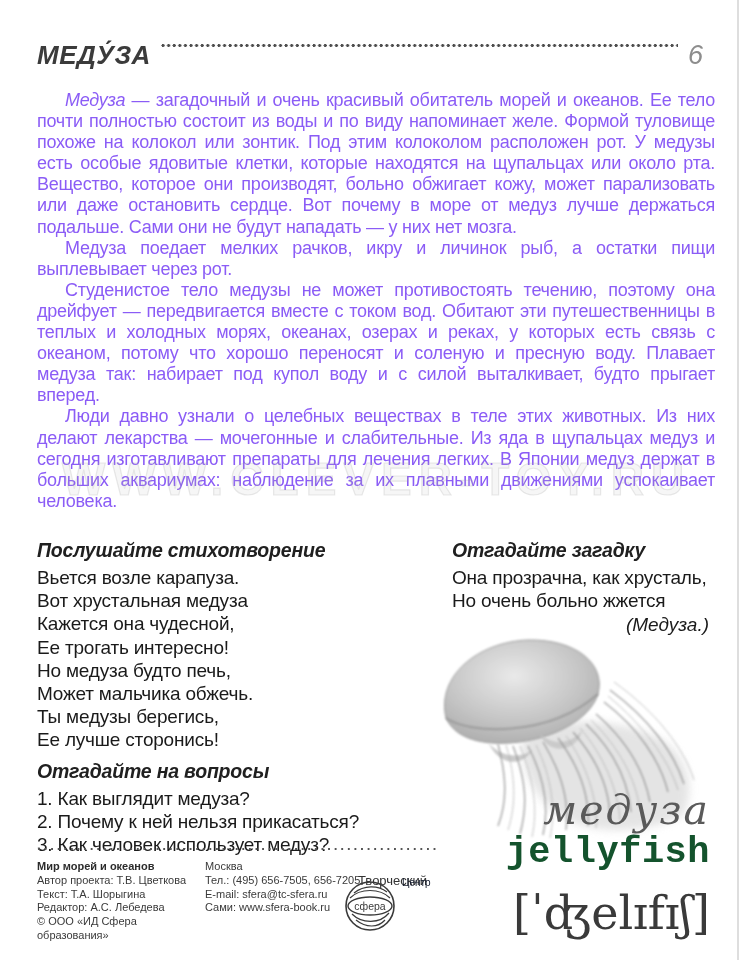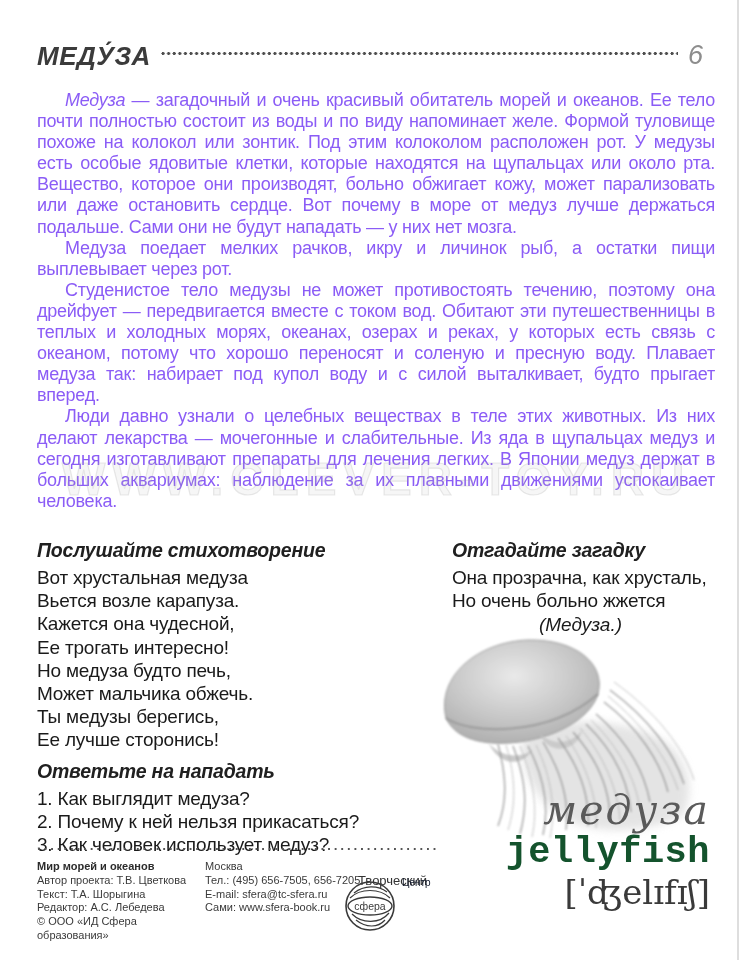--- a/index.html
+++ b/index.html
@@ -3,21 +3,21 @@
 <meta charset="utf-8">
 <style>
   html,body{margin:0;padding:0;background:#fff;}
   .page{
     position:relative;width:753px;height:960px;background:#ffffff;
     font-family:"Liberation Sans",sans-serif;color:#1c1c1c;overflow:hidden;
   }
   .page-edge{position:absolute;top:0;left:737px;width:2px;height:100%;background:#dedede;}
 
   
-  .title-row{position:absolute;left:37px;top:42px;width:678px;display:flex;align-items:center;}
+  .title-row{position:absolute;left:37px;top:42px;width:678px;display:flex;align-items:flex-start;}
   .doc-title{font-size:26px;font-weight:bold;font-style:italic;color:#3b3b3b;letter-spacing:.5px;line-height:1;}
   .dotleader{flex:1;height:7px;margin:0 10px 4px 10px;
     background-image:radial-gradient(circle at 2px 3.5px,#4d4d4d 1.45px,transparent 1.7px);
     background-size:5.6px 7px;background-repeat:repeat-x;}
   .page-num{font-size:27px;font-style:italic;color:#8d8d8d;line-height:1;padding-right:12px;}
 
   
   .body-text{position:absolute;left:37px;top:90px;width:678px;
     font-size:18px;line-height:21.1px;letter-spacing:-0.25px;text-align:justify;color:#8b5cf6;}
   .body-text p{margin:0;text-indent:28px;}
@@ -29,32 +29,32 @@
     color:rgba(190,190,190,0.14);-webkit-text-stroke:1.2px rgba(160,160,160,0.22);
     pointer-events:none;}
 
   
   .left-col{position:absolute;left:37px;top:539px;width:398px;}
   .right-col{position:absolute;left:452px;top:539px;width:263px;}
   .sec-heading{font-size:19.5px;font-weight:bold;font-style:italic;color:#202020;
     margin:0 0 4px 0;letter-spacing:-0.2px;}
   .verse div,.q-list div{font-size:19px;line-height:23.2px;letter-spacing:-0.2px;color:#1a1a1a;}
   .questions{margin-top:8px;}
-  .riddle-answer{font-size:19px;font-style:italic;text-align:center;padding-right:6px;
+  .riddle-answer{font-size:19px;font-style:italic;text-align:right;padding-right:6px;
     margin-top:2px;color:#1a1a1a;}
 
   
   .jelly-art{position:absolute;left:428px;top:630px;width:292px;height:212px;}
 
   
   .vocab{position:absolute;right:43px;top:789px;text-align:right;}
   .vocab-script{font-family:"DejaVu Serif",serif;font-style:italic;font-size:41px;
     color:#5a5a5a;line-height:1.05;letter-spacing:2px;}
   .vocab-en{font-size:37px;font-weight:bold;color:#14532d;line-height:1.1;letter-spacing:.5px;font-family:Liberation Mono, monospace;}
-  .vocab-ipa{font-family:"DejaVu Serif",serif;font-size:34px;color:#3a3a3a;line-height:1.15;}
+  .vocab-ipa{font-family:"DejaVu Serif",serif;font-size:46px;color:#3a3a3a;line-height:1.15;margin-top:14px;}
 
   
   .footer-dots{position:absolute;left:37px;top:846px;width:400px;height:6px;
     background-image:radial-gradient(circle at 2px 3px,#555 1.15px,transparent 1.35px);
     background-size:6.6px 6px;background-repeat:repeat-x;}
   .footer{position:absolute;left:0;top:860px;width:753px;font-size:11px;line-height:13.8px;color:#3a3a3a;}
   .f-col1{position:absolute;left:37px;top:0;width:170px;}
   .f-col2{position:absolute;left:205px;top:0;width:175px;}
   .f-bold{font-weight:bold;color:#2c2c2c;}
   .f-logo{position:absolute;left:344px;top:0;width:100px;height:78px;}
@@ -79,31 +79,31 @@
     <p>Медуза поедает мелких рачков, икру и личинок рыб, а остатки пищи выплевывает через рот.</p>
     <p>Студенистое тело медузы не может противостоять течению, поэтому она дрейфует — передвигается вместе с током вод. Обитают эти путешественницы в теплых и холодных морях, океанах, озерах и реках, у которых есть связь с океаном, потому что хорошо переносят и соленую и пресную воду. Плавает медуза так: набирает под купол воду и с силой выталкивает, будто прыгает вперед.</p>
     <p>Люди давно узнали о целебных веществах в теле этих животных. Из них делают лекарства — мочегонные и слабительные. Из яда в щупальцах медуз и сегодня изготавливают препараты для лечения легких. В Японии медуз держат в больших аквариумах: наблюдение за их плавными движениями успокаивает человека.</p>
   </div>
 
   <div class="watermark">WWW.CLEVER-TOY.RU</div>
 
   <div class="left-col">
     <div class="sec-heading">Послушайте стихотворение</div>
     <div class="verse">
+      <div>Вьется возле карапуза.</div>
       <div>Вот хрустальная медуза</div>
-      <div>Вьется возле карапуза.</div>
       <div>Кажется она чудесной,</div>
       <div>Ее трогать интересно!</div>
       <div>Но медуза будто печь,</div>
       <div>Может мальчика обжечь.</div>
       <div>Ты медузы берегись,</div>
       <div>Ее лучше сторонись!</div>
     </div>
     <div class="questions">
-      <div class="sec-heading">Ответьте на нападать</div>
+      <div class="sec-heading">Отгадайте на вопросы</div>
       <div class="q-list">
         <div>1. Как выглядит медуза?</div>
         <div>2. Почему к ней нельзя прикасаться?</div>
         <div>3. Как человек использует медуз?</div>
       </div>
     </div>
   </div>
 
   <div class="right-col">
     <div class="sec-heading">Отгадайте загадку</div>

